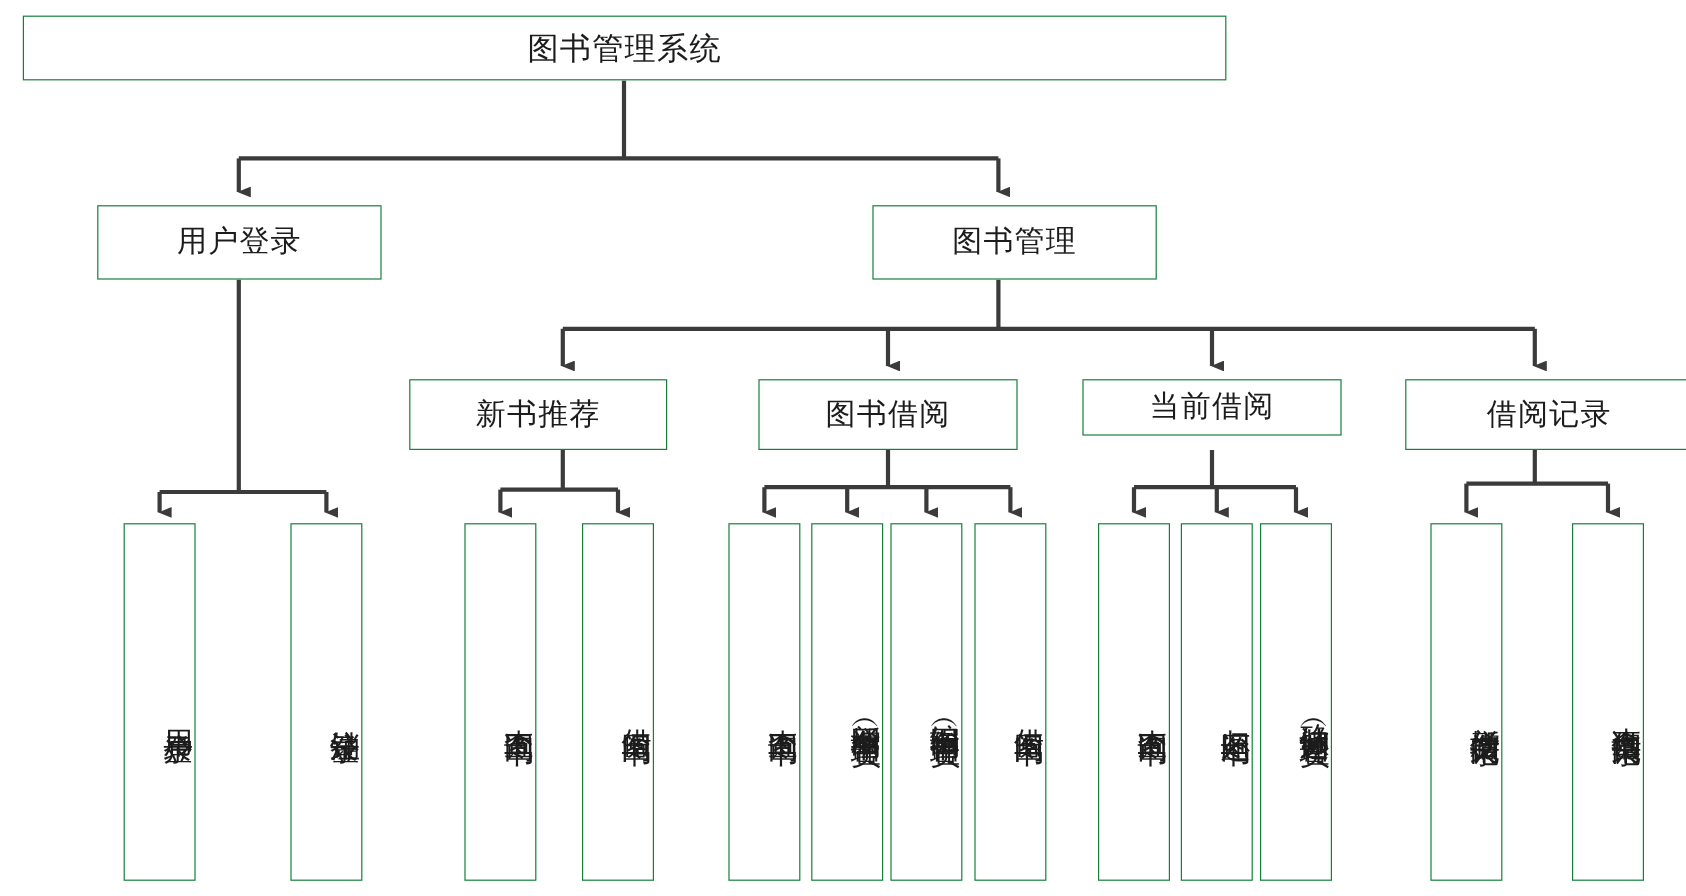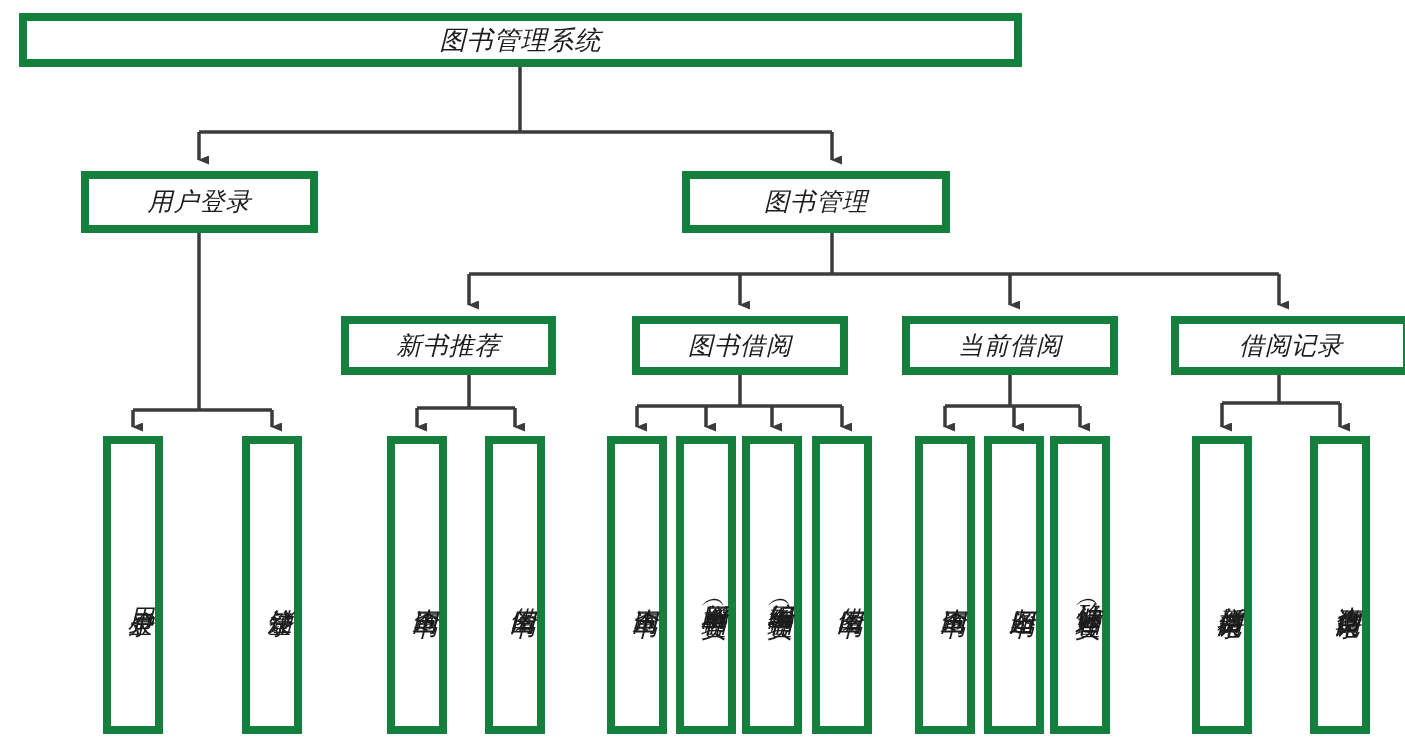--- a/index.html
+++ b/index.html
@@ -23,26 +23,25 @@
     left: 0;
     top: 0;
     width: 1405px;
     height: 747px;
     pointer-events: none;
   }
   .node {
     position: absolute;
     box-sizing: border-box;
     background: #ffffff;
-    border: 8px solid #15803d;
+    border: 1px solid #15803d;
     display: flex;
     align-items: center;
     justify-content: center;
     color: #1c1c1c;
-    font-style: italic;
   }
   .node.horizontal {
     font-size: 25px;
     letter-spacing: 1px;
     line-height: 1.1;
   }
   .node.root {
     font-size: 26px;
   }
   .node.vertical {
@@ -127,31 +126,31 @@
     </g>
   </svg>
 
   <div class="node horizontal root" style="left:19px; top:13px; width:1003px; height:54px;">
     <span>图书管理系统</span>
   </div>
 
   <div class="node horizontal" style="left:81px; top:171px; width:237px; height:62px;">
     <span>用户登录</span>
   </div>
-  <div class="node horizontal" style="left:682px; top:171px; width:268px; height:62px;">
+  <div class="node horizontal" style="left:727px; top:171px; width:237px; height:62px;">
     <span>图书管理</span>
   </div>
 
   <div class="node horizontal" style="left:341px; top:316px; width:215px; height:59px;">
     <span>新书推荐</span>
   </div>
   <div class="node horizontal" style="left:632px; top:316px; width:216px; height:59px;">
     <span>图书借阅</span>
   </div>
-  <div class="node horizontal" style="left:902px; top:316px; width:216px; height:59px;">
+  <div class="node horizontal" style="left:902px; top:316px; width:216px; height:47px;">
     <span>当前借阅</span>
   </div>
   <div class="node horizontal" style="left:1171px; top:316px; width:240px; height:59px;">
     <span>借阅记录</span>
   </div>
 
   <div class="node vertical" style="left:103px; top:436px; width:60px; height:298px;">
     <span class="vlabel">用户登录</span>
   </div>
   <div class="node vertical" style="left:242px; top:436px; width:60px; height:298px;">

